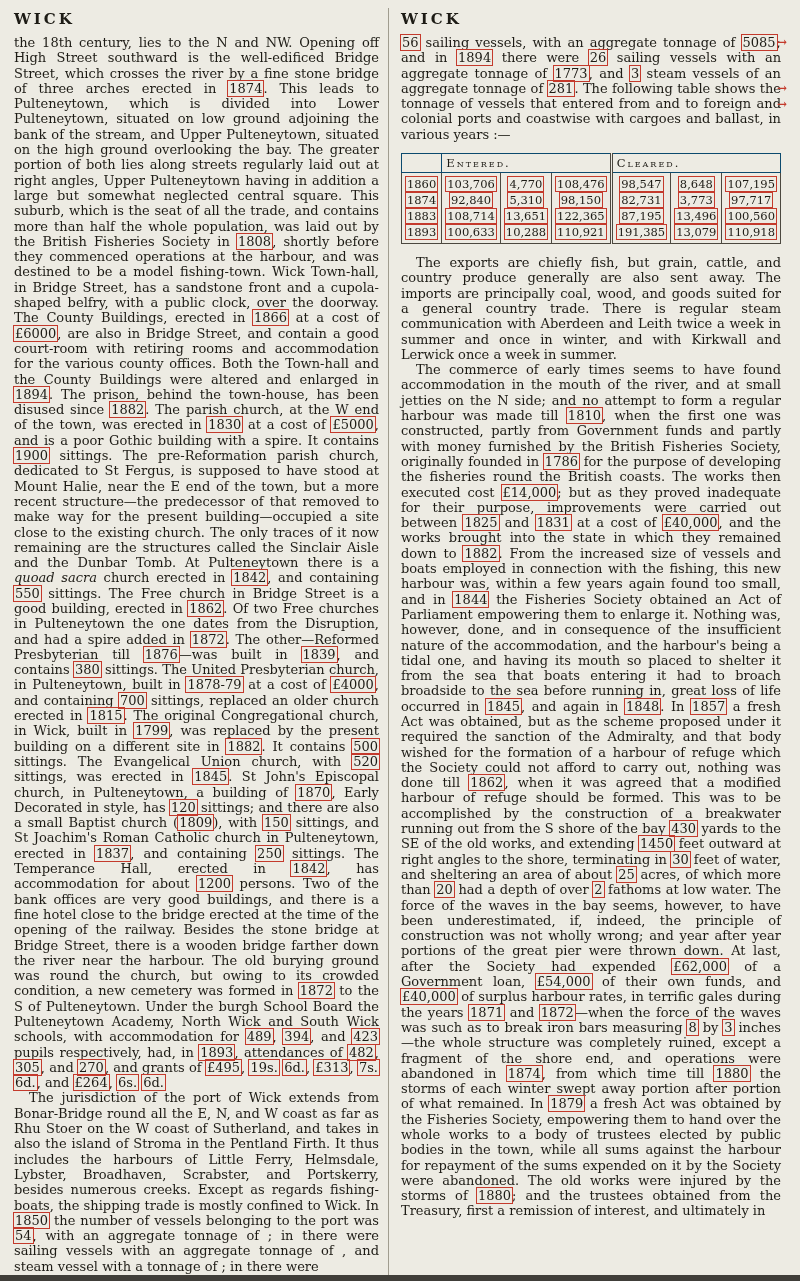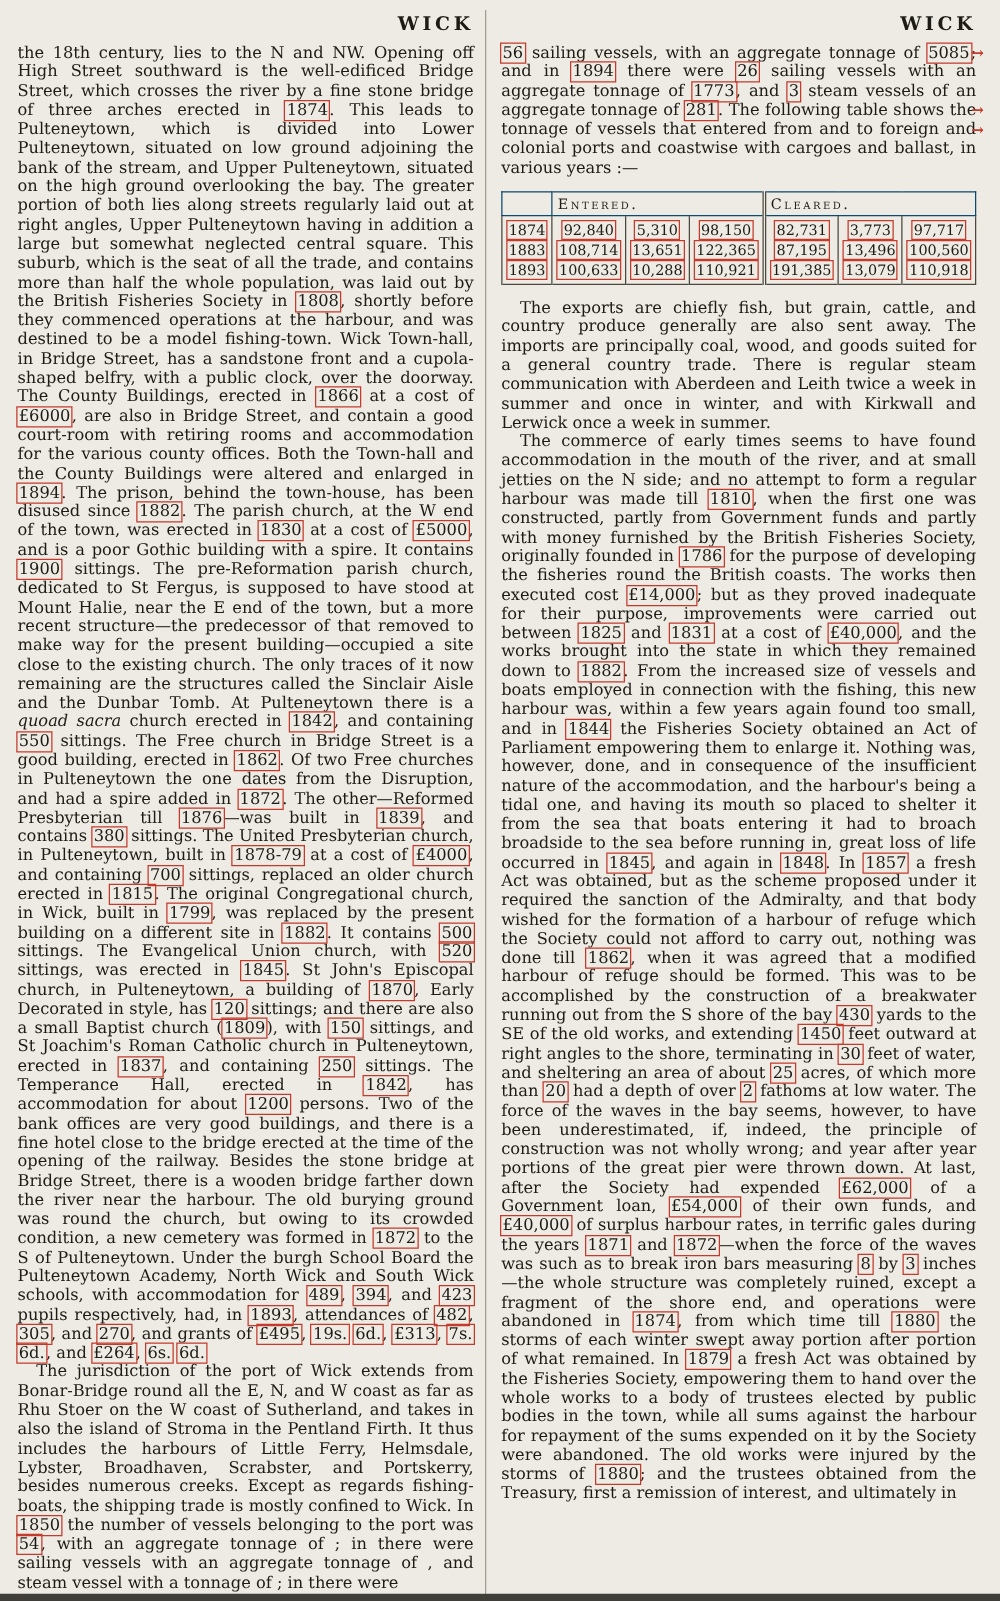--- a/index.html
+++ b/index.html
@@ -7,21 +7,21 @@
   body{
     width:800px;height:1281px;overflow:hidden;position:relative;
     background:#edebe3;color:#1d1b15;
     font-family:"DejaVu Serif", serif;
   }
   .page{display:flex;height:100%;box-sizing:border-box;padding:8px 10px 0 8px}
   .col{flex:1 1 50%;box-sizing:border-box;position:relative;padding:0 9px 0 6px}
   .col-left{border-right:1px solid #a09c8f}
   .col-right{padding-left:12px}
   .colhead{
-    text-align:right;font-size:15px;font-weight:bold;
+    text-align:left;font-size:15px;font-weight:bold;
     letter-spacing:3px;margin:2px 0 7px 0;
   }
   .para{margin:0;text-align:justify;font-size:13px;line-height:15.3px}
   .para.ind{text-indent:15px}
   em{font-style:italic}
   .num{outline:1px solid var(--hl,#c43a2c);padding:0 1px}
   .rtop{position:relative}
   .marrow{
     position:absolute;right:-6px;color:var(--hl,#c43a2c);
     font-size:12px;font-weight:bold;line-height:15.3px;
@@ -66,20 +66,29 @@
     <table class="tonnage">
       <thead>
         <tr>
           <th></th>
           <th colspan="3" class="gh">Entered.</th>
           <th colspan="3" class="gh dl">Cleared.</th>
         </tr>
       </thead>
       <tbody>
           <tr>
+            <td><span class="num">1860</span></td>
+            <td><span class="num">103,706</span></td>
+            <td><span class="num">4,770</span></td>
+            <td><span class="num">108,476</span></td>
+            <td class="dl"><span class="num">98,547</span></td>
+            <td><span class="num">8,648</span></td>
+            <td><span class="num">107,195</span></td>
+          </tr>
+          <tr>
             <td><span class="num">1874</span></td>
             <td><span class="num">92,840</span></td>
             <td><span class="num">5,310</span></td>
             <td><span class="num">98,150</span></td>
             <td class="dl"><span class="num">82,731</span></td>
             <td><span class="num">3,773</span></td>
             <td><span class="num">97,717</span></td>
           </tr>
           <tr>
             <td><span class="num">1883</span></td>

